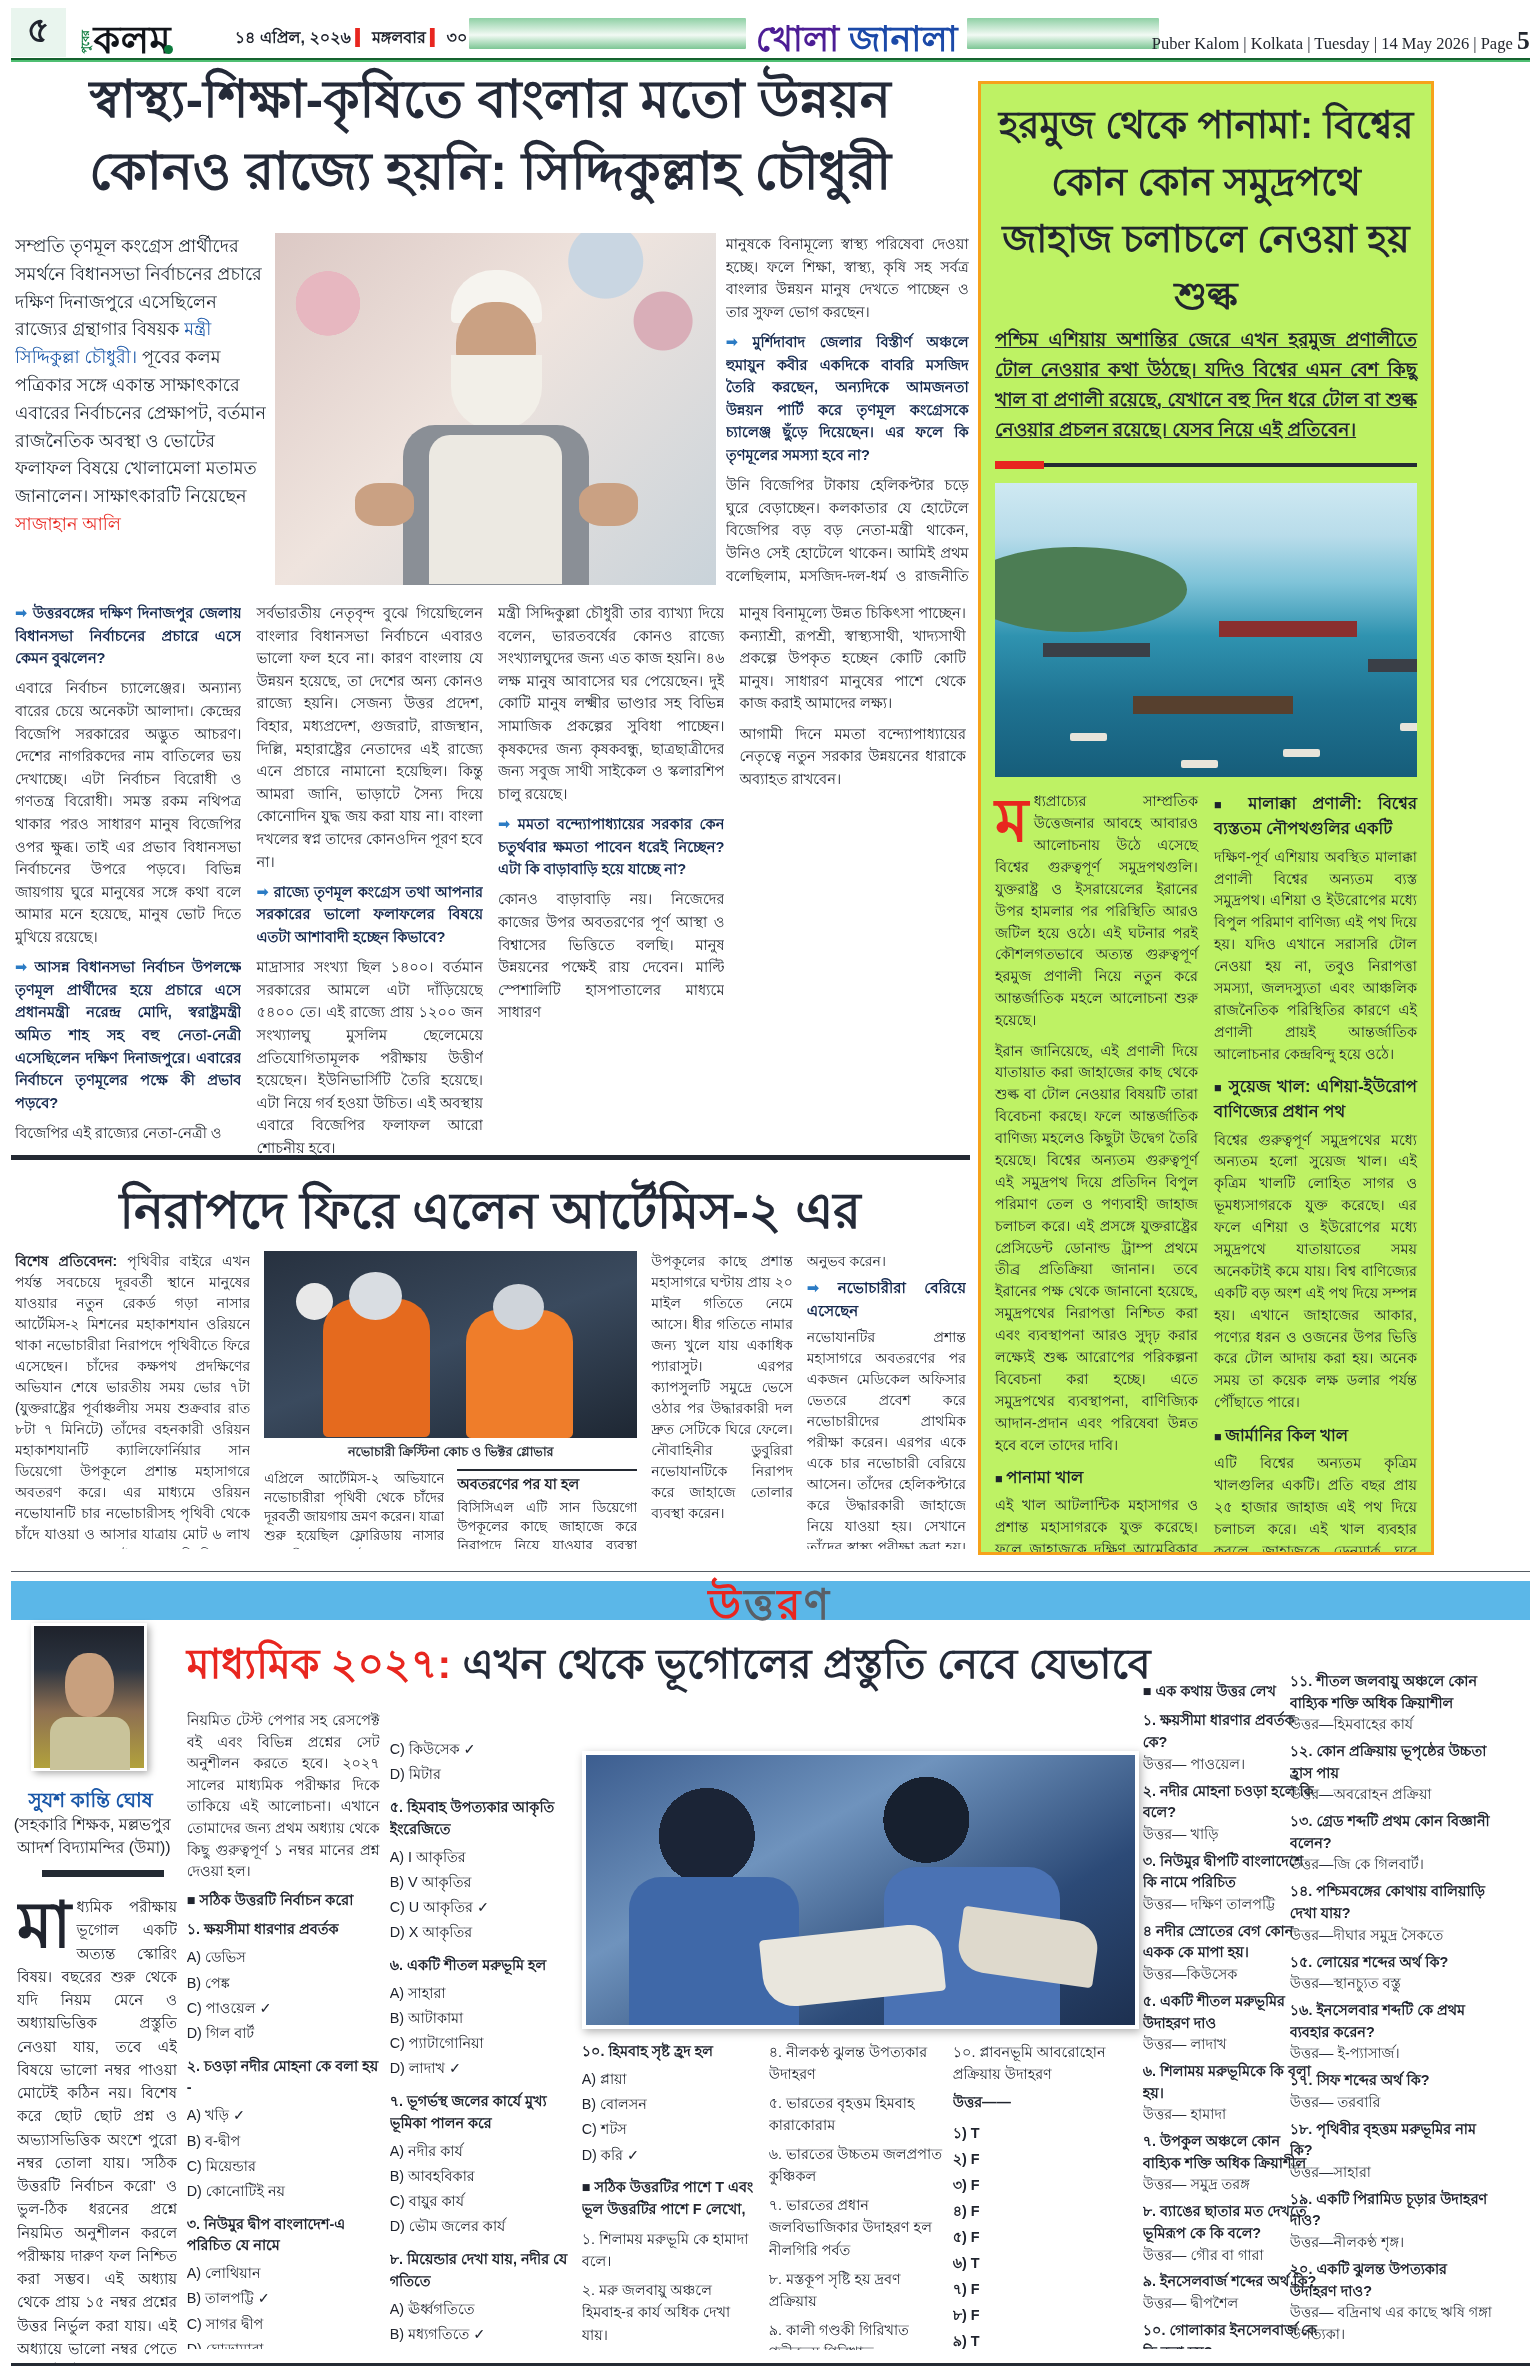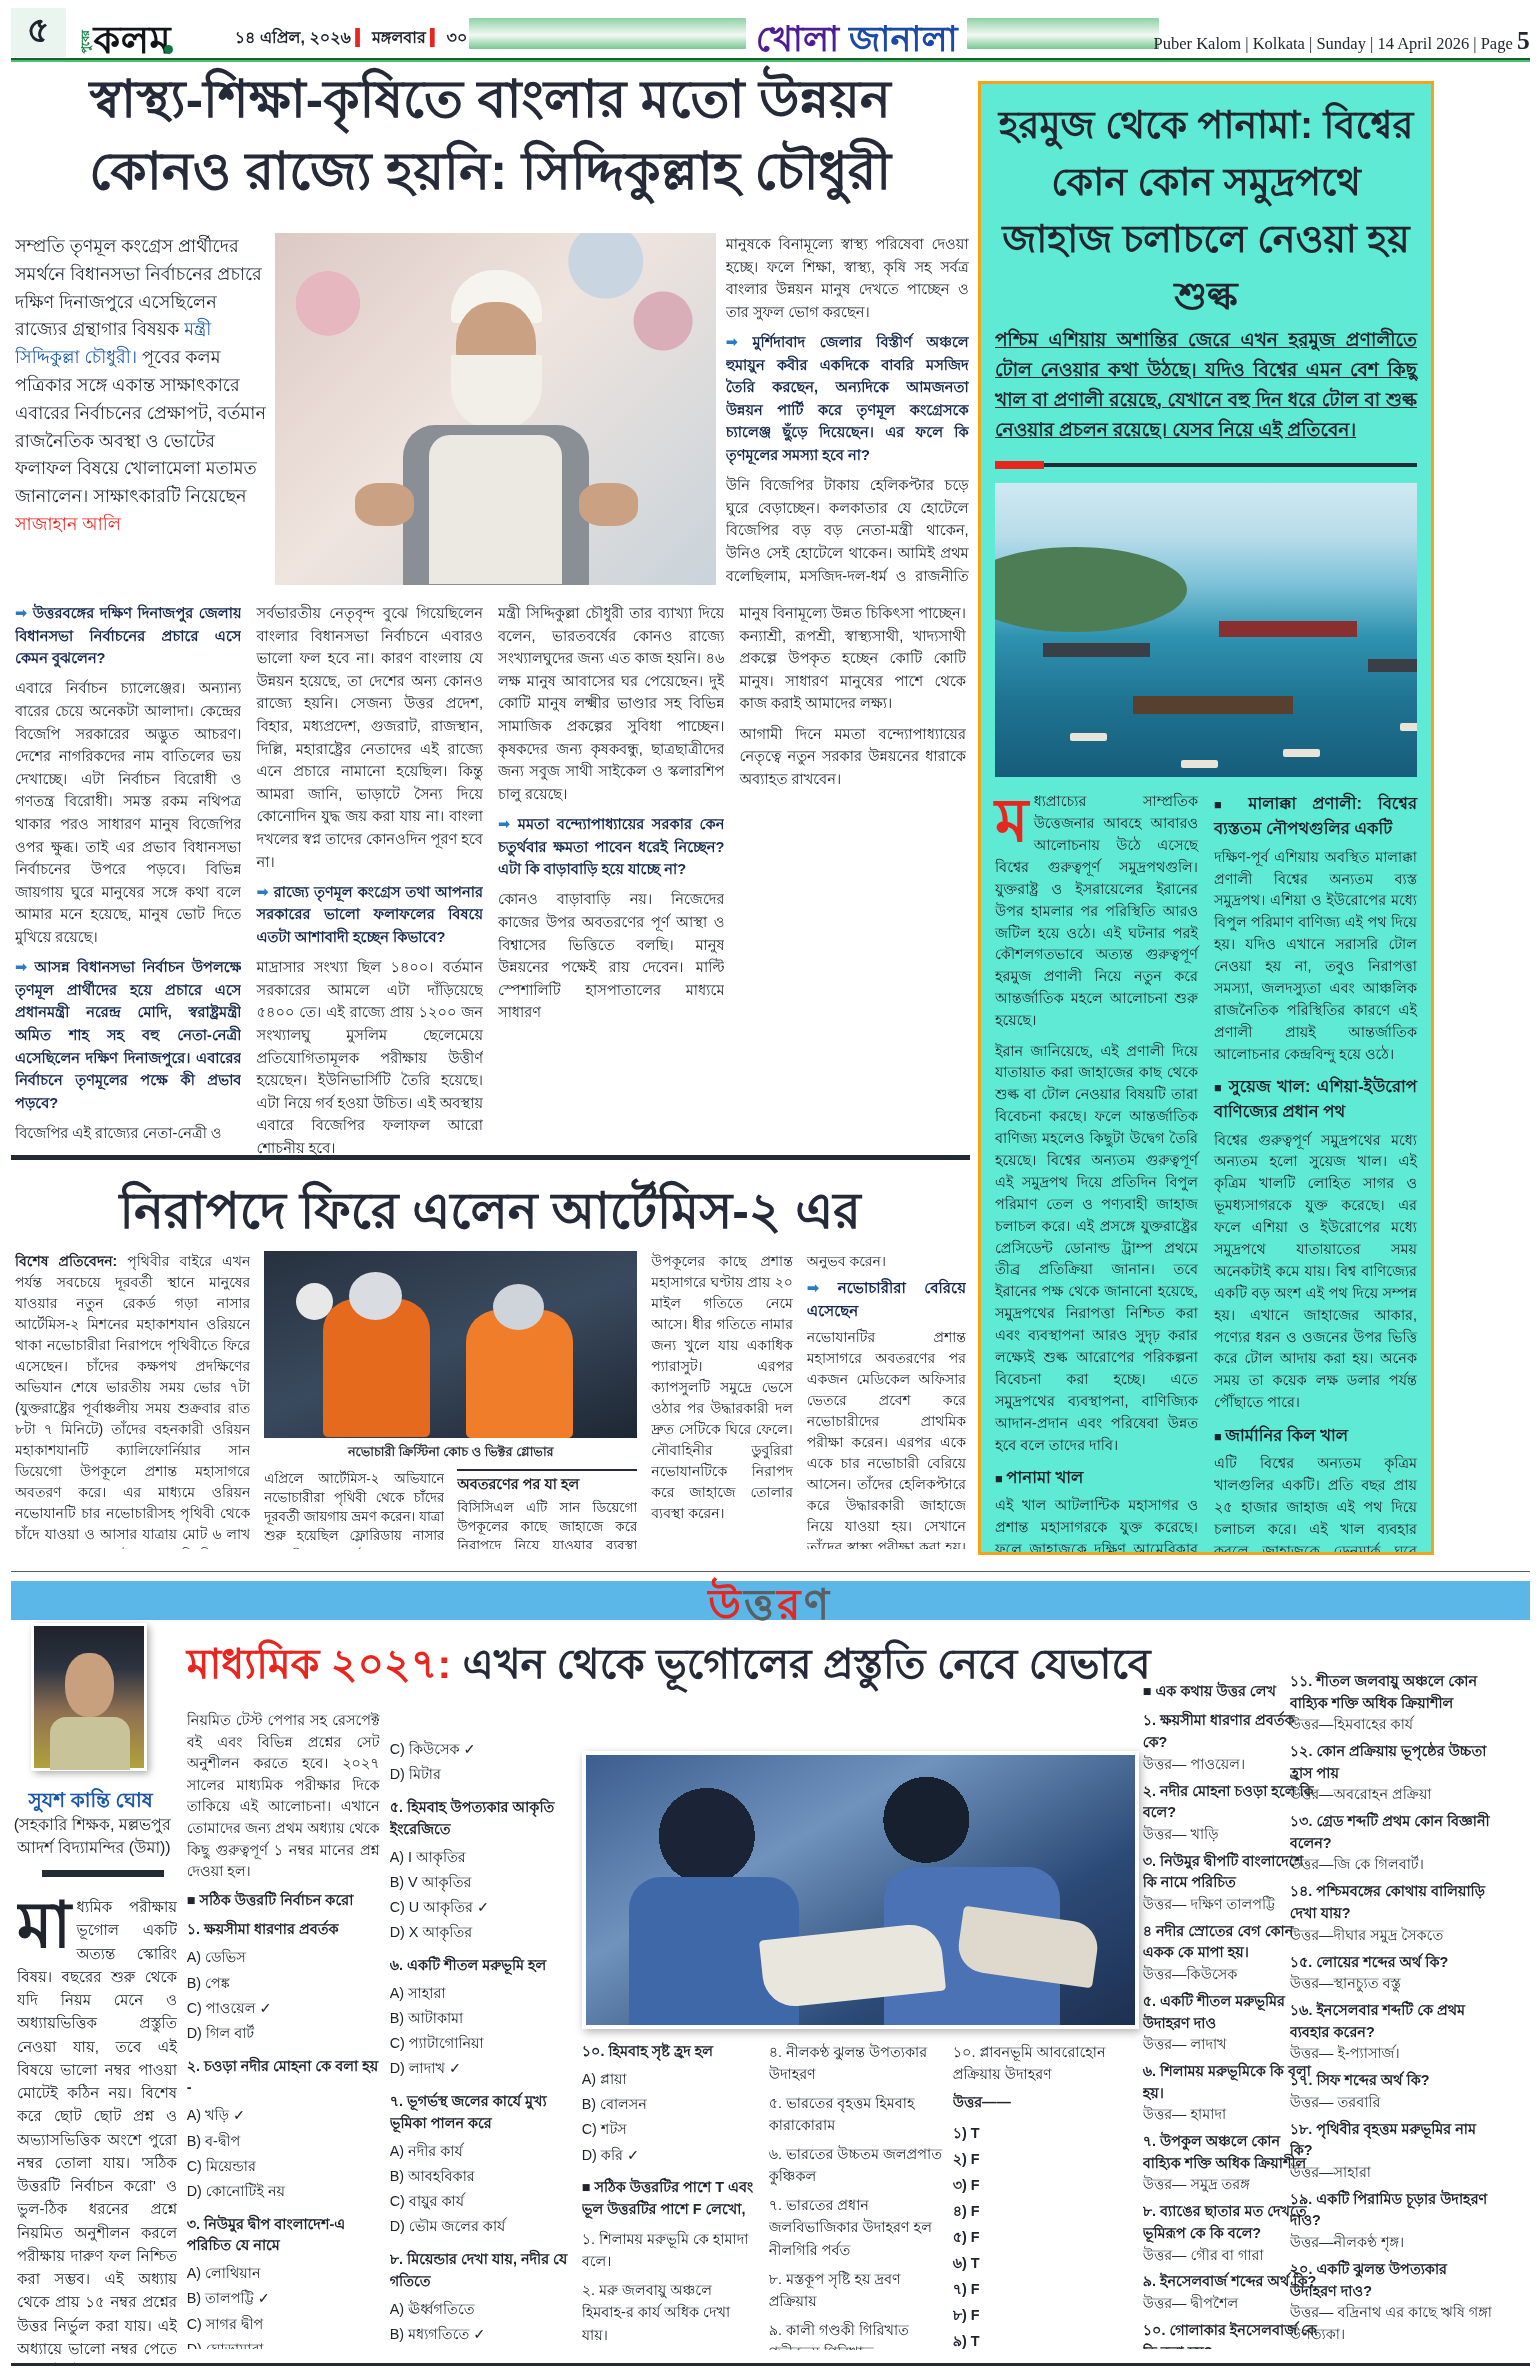--- a/index.html
+++ b/index.html
@@ -74,21 +74,21 @@
   #photo-astro .glove { position:absolute; left:32px; top:32px; width:37px; height:37px; background:#e8e8e8; border-radius:50%; }
   #artemis .caption { font-size:12.8px; font-weight:bold; color:#2a2f38; text-align:center; padding:4.3px 0 5.3px; }
   #artemis .mini-row { display:flex; gap:12.8px; height:80px; overflow:hidden; }
   #artemis .mini { flex:1; font-size:13.3px; line-height:1.45; overflow:hidden; text-align:justify; }
   #artemis .mini .mh { font-weight:bold; font-size:14.4px; border-top:2.1px solid #242a33; padding-top:3.2px; margin-bottom:3.2px; }
   .lead-label { font-weight:bold; }
   .subhead-inline { font-weight:bold; font-size:15px; margin:5.3px 0 4.3px; color:#15294e; }
   .subhead-inline::before { content:"➡ "; color:#2b7bc4; }
 
   
-  #searoutes { position:absolute; left:978px; top:81px; width:456px; height:1474px; border:3.7px solid #f6a21b; background:#5eead4; padding:12.8px 14px; overflow:hidden; }
+  #searoutes { position:absolute; left:978px; top:81px; width:456px; height:1474px; border:3.7px solid #f6a21b; background:#bef264; padding:12.8px 14px; overflow:hidden; }
   #searoutes h2 { font-size:38px; line-height:1.5; font-weight:bold; text-align:center; color:#22262e; }
   #searoutes .sr-intro { font-size:18.6px; line-height:1.62; font-weight:bold; color:#23272f; text-align:justify;text-decoration:underline; }
   .sr-divider { display:flex; align-items:center; margin:16px 0 14px; }
   .sr-divider .redblock { width:49px; height:8px; background:#e8261f; }
   .sr-divider .dline { flex:1; height:3.7px; background:#242a33; }
   #photo-ship { width:100%; height:294px; position:relative; background:
       linear-gradient(180deg,#cfe9f2 0%,#b8dcea 18%,#7fc3d8 34%,#2f93b0 52%,#1f7392 74%,#165d7a 100%); overflow:hidden; }
   #photo-ship .hill { position:absolute; left:-32px; top:64px; width:224px; height:85px; background:#4c7d54; border-radius:50%; }
   #photo-ship .ship { position:absolute; background:#3a3f47; }
   #photo-ship .s1 { left:48px; top:160px; width:107px; height:14px; }
@@ -162,21 +162,21 @@
   <div class="dateline">
     <span>১৪ এপ্রিল, ২০২৬</span><span class="sep">▍</span><span>মঙ্গলবার</span><span class="sep">▍</span><span>৩০ চৈত্র, ১৪৩২</span>
   </div>
   <div class="banner" id="banner-left"></div>
   <div class="section-title">
     <span class="t1">খোলা</span>
     <span class="t2">জানালা</span>
   </div>
   <div class="banner" id="banner-right"></div>
   <div class="right-info">
-    <span>Puber Kalom | Kolkata | Sunday | 14 April 2026 | Page</span>
+    <span>Puber Kalom | Kolkata | Tuesday | 14 May 2026 | Page</span>
     <b class="page5">5</b>
   </div>
 </header>
 <div id="masthead-rule"></div>
 
 <section id="interview">
   <h1>
     <div>স্বাস্থ্য-শিক্ষা-কৃষিতে বাংলার মতো উন্নয়ন</div>
     <div>কোনও রাজ্যে হয়নি: সিদ্দিকুল্লাহ চৌধুরী</div>
   </h1>

